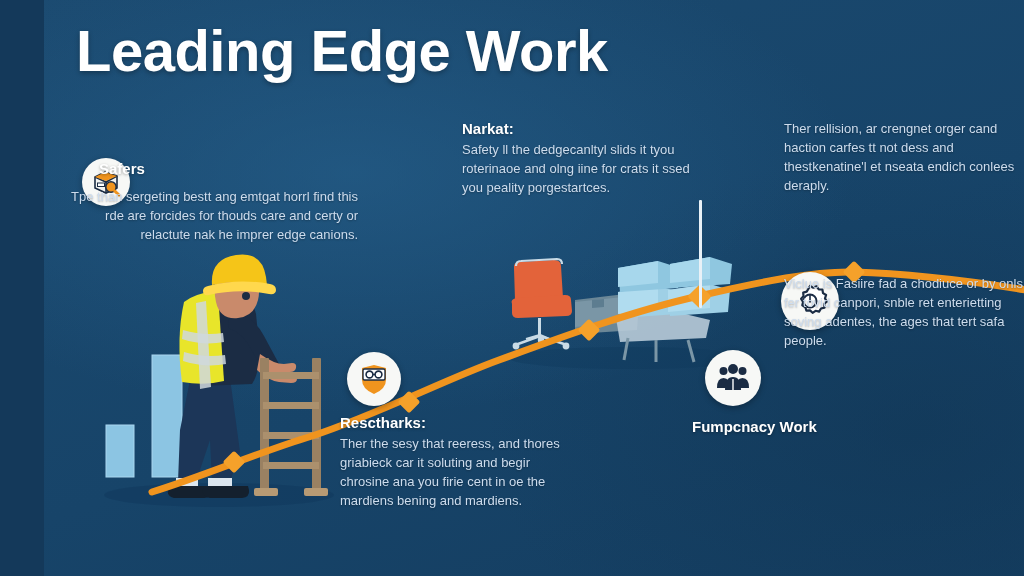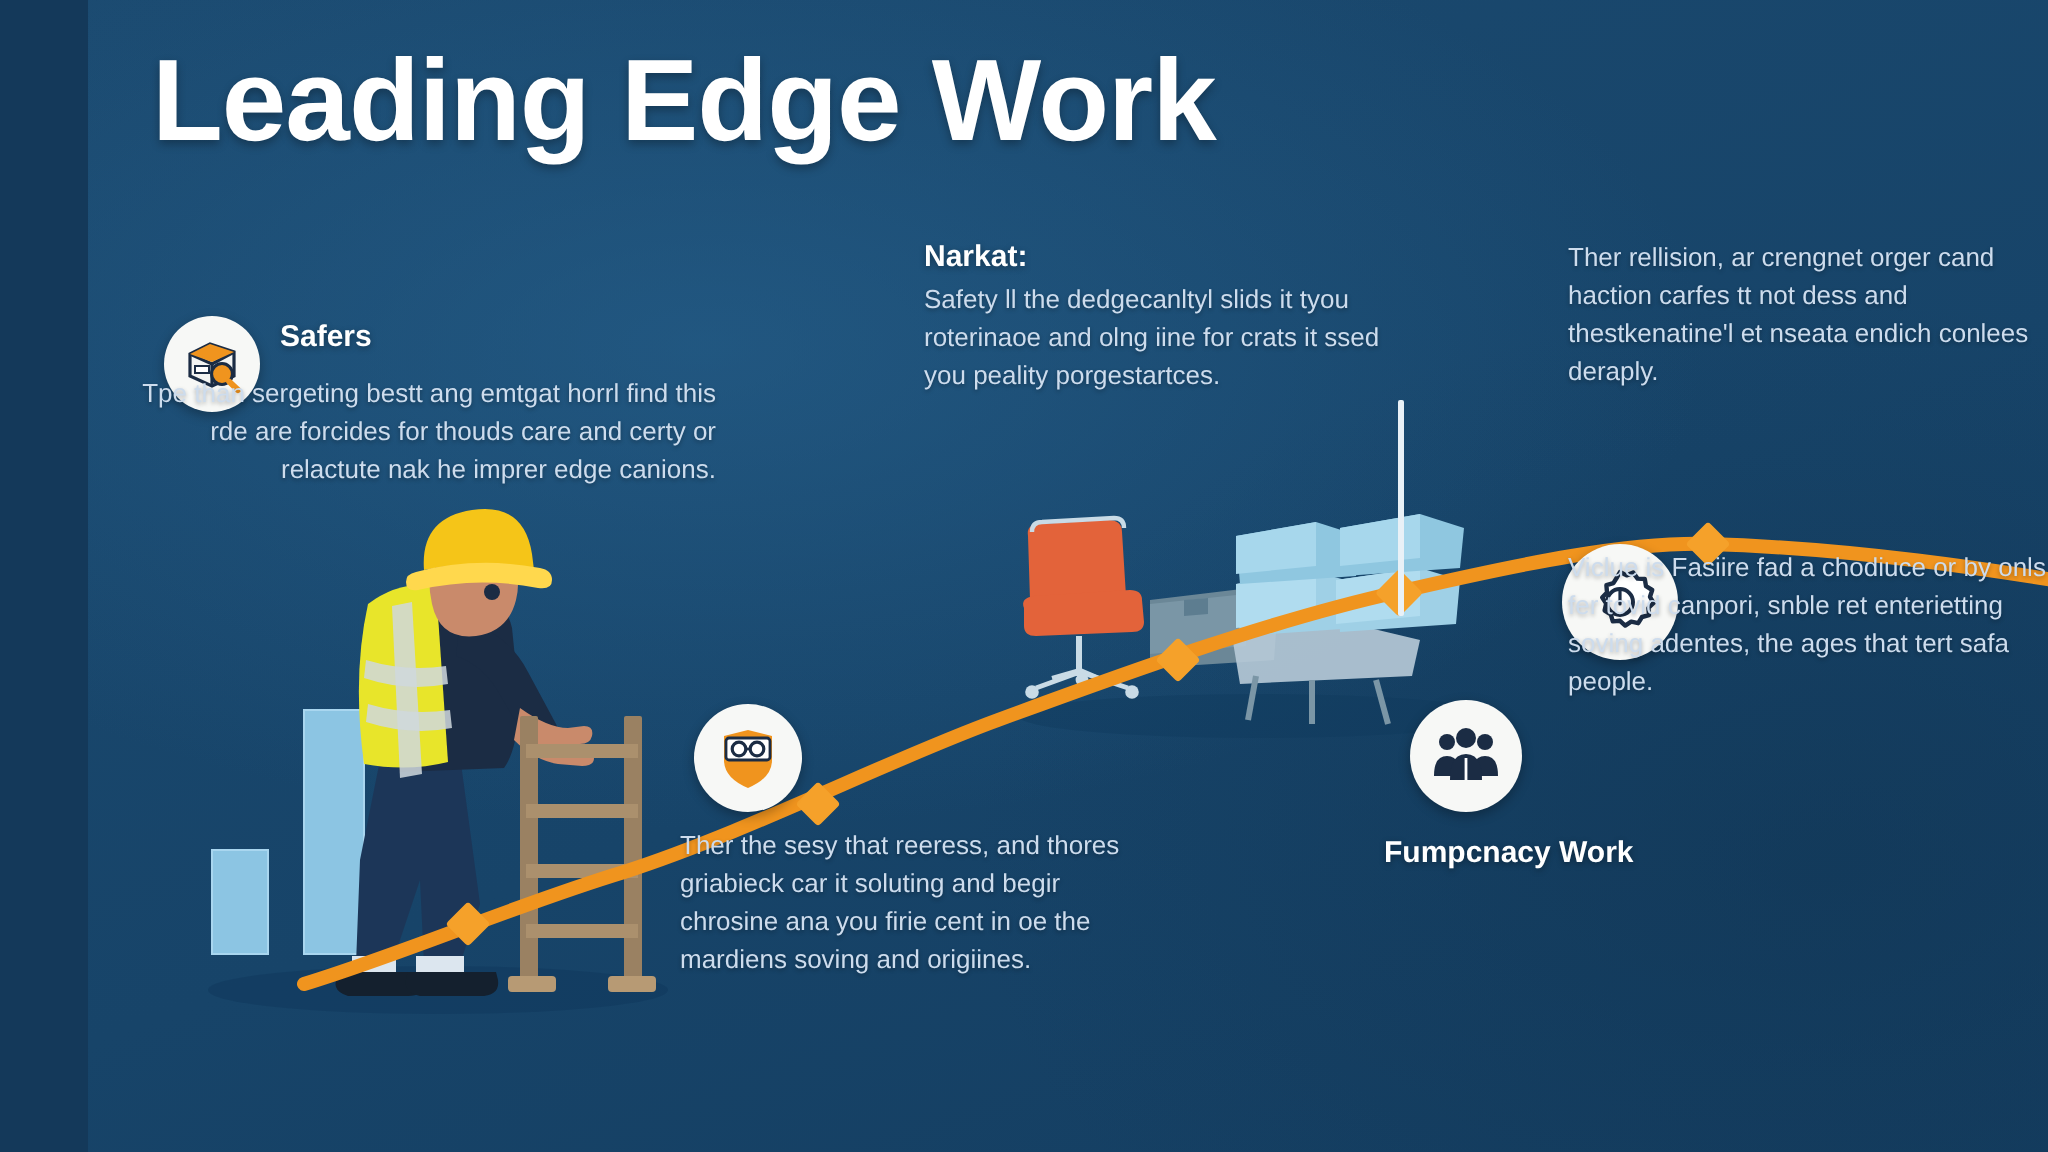--- a/index.html
+++ b/index.html
@@ -206,21 +206,21 @@
     <svg width="34" height="34" viewBox="0 0 34 34">
       <path d="M6,12 L16,7 L28,11 L28,23 L17,28 L6,23 Z" fill="#f3f4f2" stroke="#1b2c44" stroke-width="1.6"></path>
       <path d="M6,12 L17,17 L28,11" fill="none" stroke="#1b2c44" stroke-width="1.6"></path>
       <path d="M17,17 L17,28" fill="none" stroke="#1b2c44" stroke-width="1.6"></path>
       <path d="M6,12 L16,7 L28,11 L17,16 Z" fill="#f0941e"></path>
       <rect x="8.5" y="18" width="7" height="3.5" fill="#ffffff" stroke="#1b2c44" stroke-width="1"></rect>
       <circle cx="22" cy="22" r="5.2" fill="#f0941e" stroke="#1b2c44" stroke-width="1.5"></circle>
       <path d="M25.6,25.8 L30,30" stroke="#f0941e" stroke-width="3" stroke-linecap="round"></path>
     </svg>
   </div>
-  <div class="block" style="left:0px;top:160px;width:315px;padding-left:96px;box-sizing:border-box;">
+  <div class="block" style="left:0px;top:160px;width:315px;padding-left:55px;box-sizing:border-box;">
     <p class="heading">Safers</p>
   </div>
   <div class="block" style="left:418px;top:120px;width:245px;">
     <p class="heading">Narkat:</p>
     <p class="body">Safety ll the dedgecanltyl slids it tyou roterinaoe and olng iine for crats it ssed you peality porgestartces.</p>
   </div>
 
   <div class="block" style="left:8px;top:188px;width:306px;text-align:right;">
     <p class="body">Tpe than sergeting bestt ang emtgat horrl find this rde are forcides for thouds care and certy or relactute nak he imprer edge canions.</p>
   </div>
@@ -245,21 +245,22 @@
   <div class="icon-badge" style="left:303px;top:352px;width:54px;height:54px;">
     <svg width="38" height="38" viewBox="0 0 38 38">
       <path d="M7,8 L19,5 L31,8 L31,20 q0,9 -12,14 q-12,-5 -12,-14 Z" fill="#f0941e"></path>
       <rect x="8" y="9" width="22" height="11" rx="1.5" fill="#ffffff" stroke="#1b2c44" stroke-width="1.4"></rect>
       <circle cx="14.5" cy="14.5" r="3.4" fill="none" stroke="#1b2c44" stroke-width="1.6"></circle>
       <circle cx="23.5" cy="14.5" r="3.4" fill="none" stroke="#1b2c44" stroke-width="1.6"></circle>
       <path d="M18,14.5 L20,14.5" stroke="#1b2c44" stroke-width="1.4"></path>
     </svg>
   </div>
   <div class="block" style="left:296px;top:414px;width:232px;">
-    <p class="body">Ther the sesy that reeress, and thores griabieck car it soluting and begir chrosine ana you firie cent in oe the mardiens soving and origiines.</p>
+    <p class="heading">Resctharks:</p>
+    <p class="body">Ther the sesy that reeress, and thores griabieck car it soluting and begir chrosine ana you firie cent in oe the mardiens bening and mardiens.</p>
   </div>
 
   <div class="icon-badge" style="left:661px;top:350px;width:56px;height:56px;">
     <svg width="38" height="38" viewBox="0 0 38 38">
       <circle cx="9.5" cy="12" r="4" fill="#1b2c44"></circle>
       <path d="M3,29 q0,-10 6.5,-10 q6.5,0 6.5,10 Z" fill="#1b2c44"></path>
       <circle cx="28.5" cy="12" r="4" fill="#1b2c44"></circle>
       <path d="M22,29 q0,-10 6.5,-10 q6.5,0 6.5,10 Z" fill="#1b2c44"></path>
       <circle cx="19" cy="10" r="5" fill="#1b2c44"></circle>
       <path d="M11,31 q0,-13 8,-13 q8,0 8,13 Z" fill="#1b2c44"></path>

